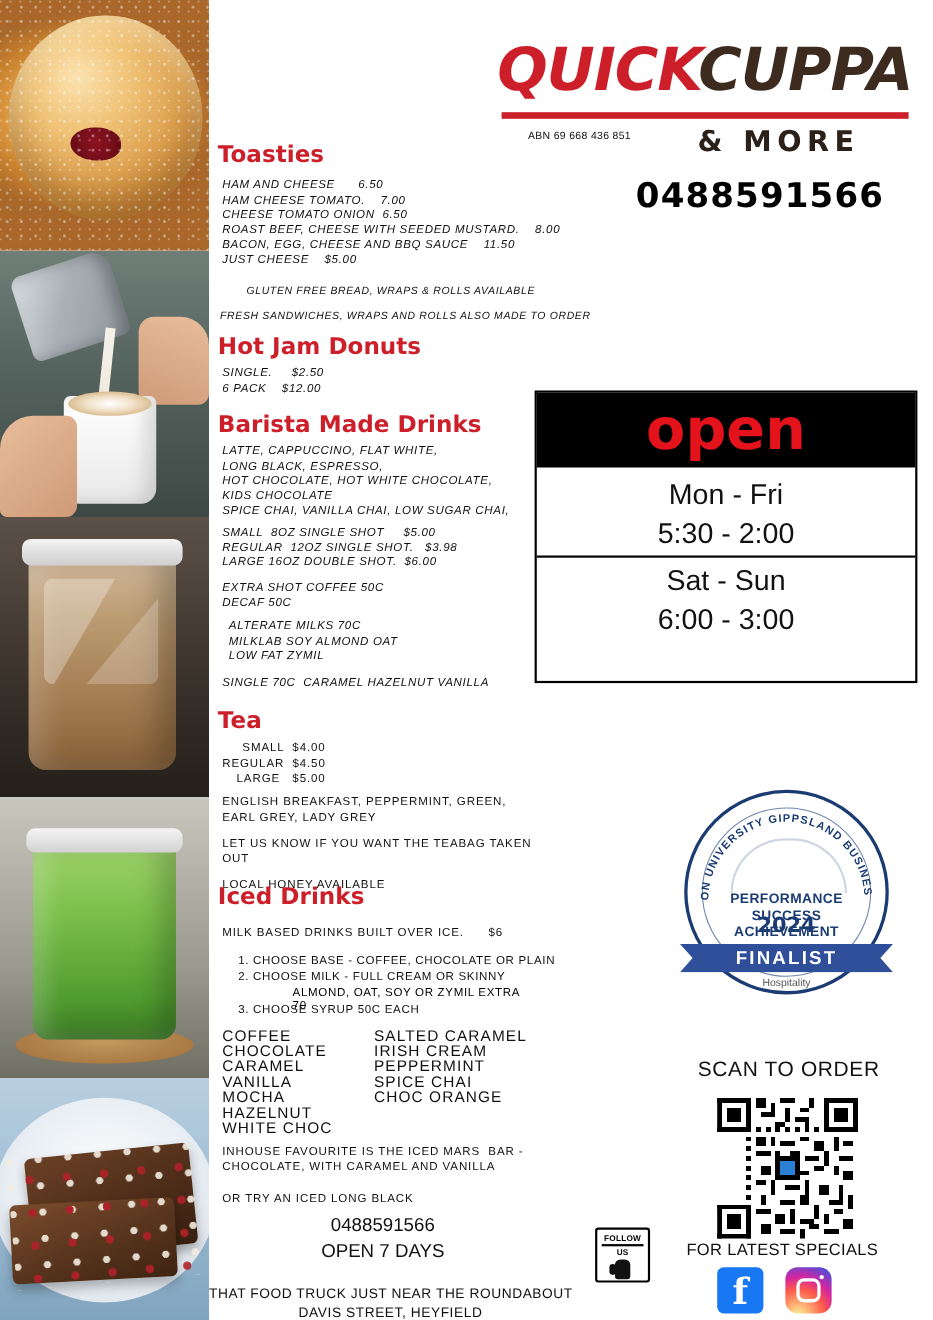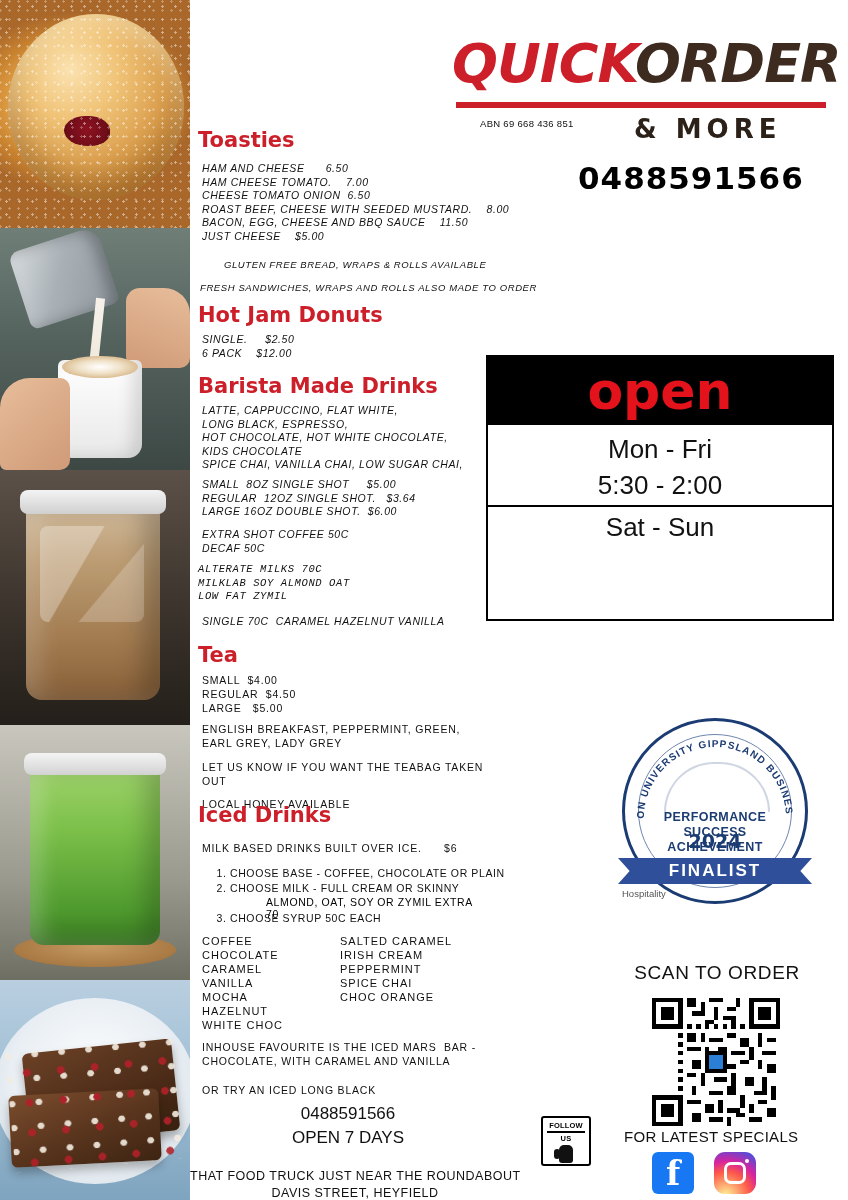--- a/index.html
+++ b/index.html
@@ -379,21 +379,21 @@
     font-size: 17px;
     font-weight: 700;
     letter-spacing: 2px;
     line-height: 26px;
     font-family: "Liberation Sans", sans-serif;
     clip-path: polygon(0 0, 100% 0, 94% 50%, 100% 100%, 0 100%, 6% 50%);
   }
   .badge-sub {
     position: absolute;
     left: 0; right: 0; top: 170px;
-    text-align: left;
+    text-align: center;
     color: #555;
     font-size: 9.5px;
     font-family: "Liberation Sans", sans-serif;
   }
   .badge-arc {
     position: absolute;
     left: 0; top: 0; width: 186px; height: 186px;
   }
   .badge-arc text {
     font-size: 10px;
@@ -535,21 +535,21 @@
     line-height: 15px;
     color: #111;
   }
   .ice-sub {
     font-size: 10.5px;
     letter-spacing: .6px;
     padding-left: 44px;
   }
   .flav-col {
     position: absolute;
-    font-size: 11px;
+    font-size: 14px;
     letter-spacing: 1px;
     line-height: 14px;
     color: #111;
     white-space: pre;
   }
 </style>
 </head>
 <body>
 
 <div class="photo-col">
@@ -589,21 +589,21 @@
     <div class="ph5-bg"></div>
     <div class="ph5-plate"></div>
     <div class="ph5-slice"></div>
     <div class="ph5-slice2"></div>
     <div class="ph5-bits"></div>
   </div>
 
 </div>
 
 <div class="logo-wrap">
-  <div class="logo-main"><span class="logo-quick">QUICK</span><span class="logo-cuppa">ORDER</span></div>
+  <div class="logo-main"><span class="logo-quick">QUICK</span><span class="logo-cuppa">CUPPA</span></div>
   <div class="logo-bar"></div>
   <div class="logo-more">&amp; MORE</div>
 </div>
 <div class="abn">ABN 69 668 436 851</div>
 <div class="phone-top">0488591566</div>
 
 <div class="menu">
 
   <h2 class="sect-title abs" style="left:0; top:128px;">Toasties</h2>
   <div class="items abs" style="left:4px; top:162px;">HAM AND CHEESE      6.50
@@ -619,31 +619,31 @@
   <div class="items abs" style="left:4px; top:333px;">SINGLE.     $2.50
 6 PACK    $12.00</div>
 
   <h2 class="sect-title abs" style="left:0; top:374px;">Barista Made Drinks</h2>
   <div class="items abs" style="left:4px; top:404px;">LATTE, CAPPUCCINO, FLAT WHITE,
 LONG BLACK, ESPRESSO,
 HOT CHOCOLATE, HOT WHITE CHOCOLATE,
 KIDS CHOCOLATE
 SPICE CHAI, VANILLA CHAI, LOW SUGAR CHAI,</div>
   <div class="items abs" style="left:4px; top:478px;">SMALL  8OZ SINGLE SHOT     $5.00
-REGULAR  12OZ SINGLE SHOT.   $3.64
+REGULAR  12OZ SINGLE SHOT.   $3.98
 LARGE 16OZ DOUBLE SHOT.  $6.00</div>
   <div class="items abs" style="left:4px; top:528px;">EXTRA SHOT COFFEE 50C
 DECAF 50C</div>
-  <div class="items abs" style="left:0; top:563px;font-family:Liberation Mono, monospace;">ALTERATE MILKS 70C
+  <div class="items abs" style="left:10px; top:563px;">ALTERATE MILKS 70C
 MILKLAB SOY ALMOND OAT
 LOW FAT ZYMIL</div>
   <div class="items abs" style="left:4px; top:615px;">SINGLE 70C  CARAMEL HAZELNUT VANILLA</div>
 
   <h2 class="sect-title abs" style="left:0; top:643px;">Tea</h2>
-  <div class="items-plain abs" style="left:4px; top:673px;">SMALL  $4.00
+  <div class="items-plain abs" style="left:4px; top:673px;text-align:right;">SMALL  $4.00
 REGULAR  $4.50
 LARGE   $5.00</div>
   <div class="items-plain abs" style="left:4px; top:722px;">ENGLISH BREAKFAST, PEPPERMINT, GREEN,
 EARL GREY, LADY GREY</div>
   <div class="items-plain abs" style="left:4px; top:760px;">LET US KNOW IF YOU WANT THE TEABAG TAKEN
 OUT</div>
   <div class="items-plain abs" style="left:4px; top:797px;">LOCAL HONEY AVAILABLE</div>
 
   <h2 class="sect-title abs" style="left:0; top:803px;">Iced Drinks</h2>
   <div class="items-plain abs" style="left:4px; top:841px;">MILK BASED DRINKS BUILT OVER ICE.      $6</div>
@@ -675,20 +675,21 @@
 </div>
 
 <div class="hours">
   <div class="hours-head">
     <span>open</span>
   </div>
   <div class="hours-row" style="padding-top:6px;">Mon - Fri</div>
   <div class="hours-row">5:30 - 2:00</div>
   <div class="hours-div"></div>
   <div class="hours-row">Sat - Sun</div>
+  <div class="hours-row">6:00 - 3:00</div>
 </div>
 
 <div class="badge">
   <div class="badge-circle"></div>
   <div class="badge-inner"></div>
   <svg class="badge-arc" viewBox="0 0 186 186">
     <defs>
       <path id="arcTop" d="M 22,100 A 71,71 0 1 1 164,100"></path>
     </defs>
     <text>

